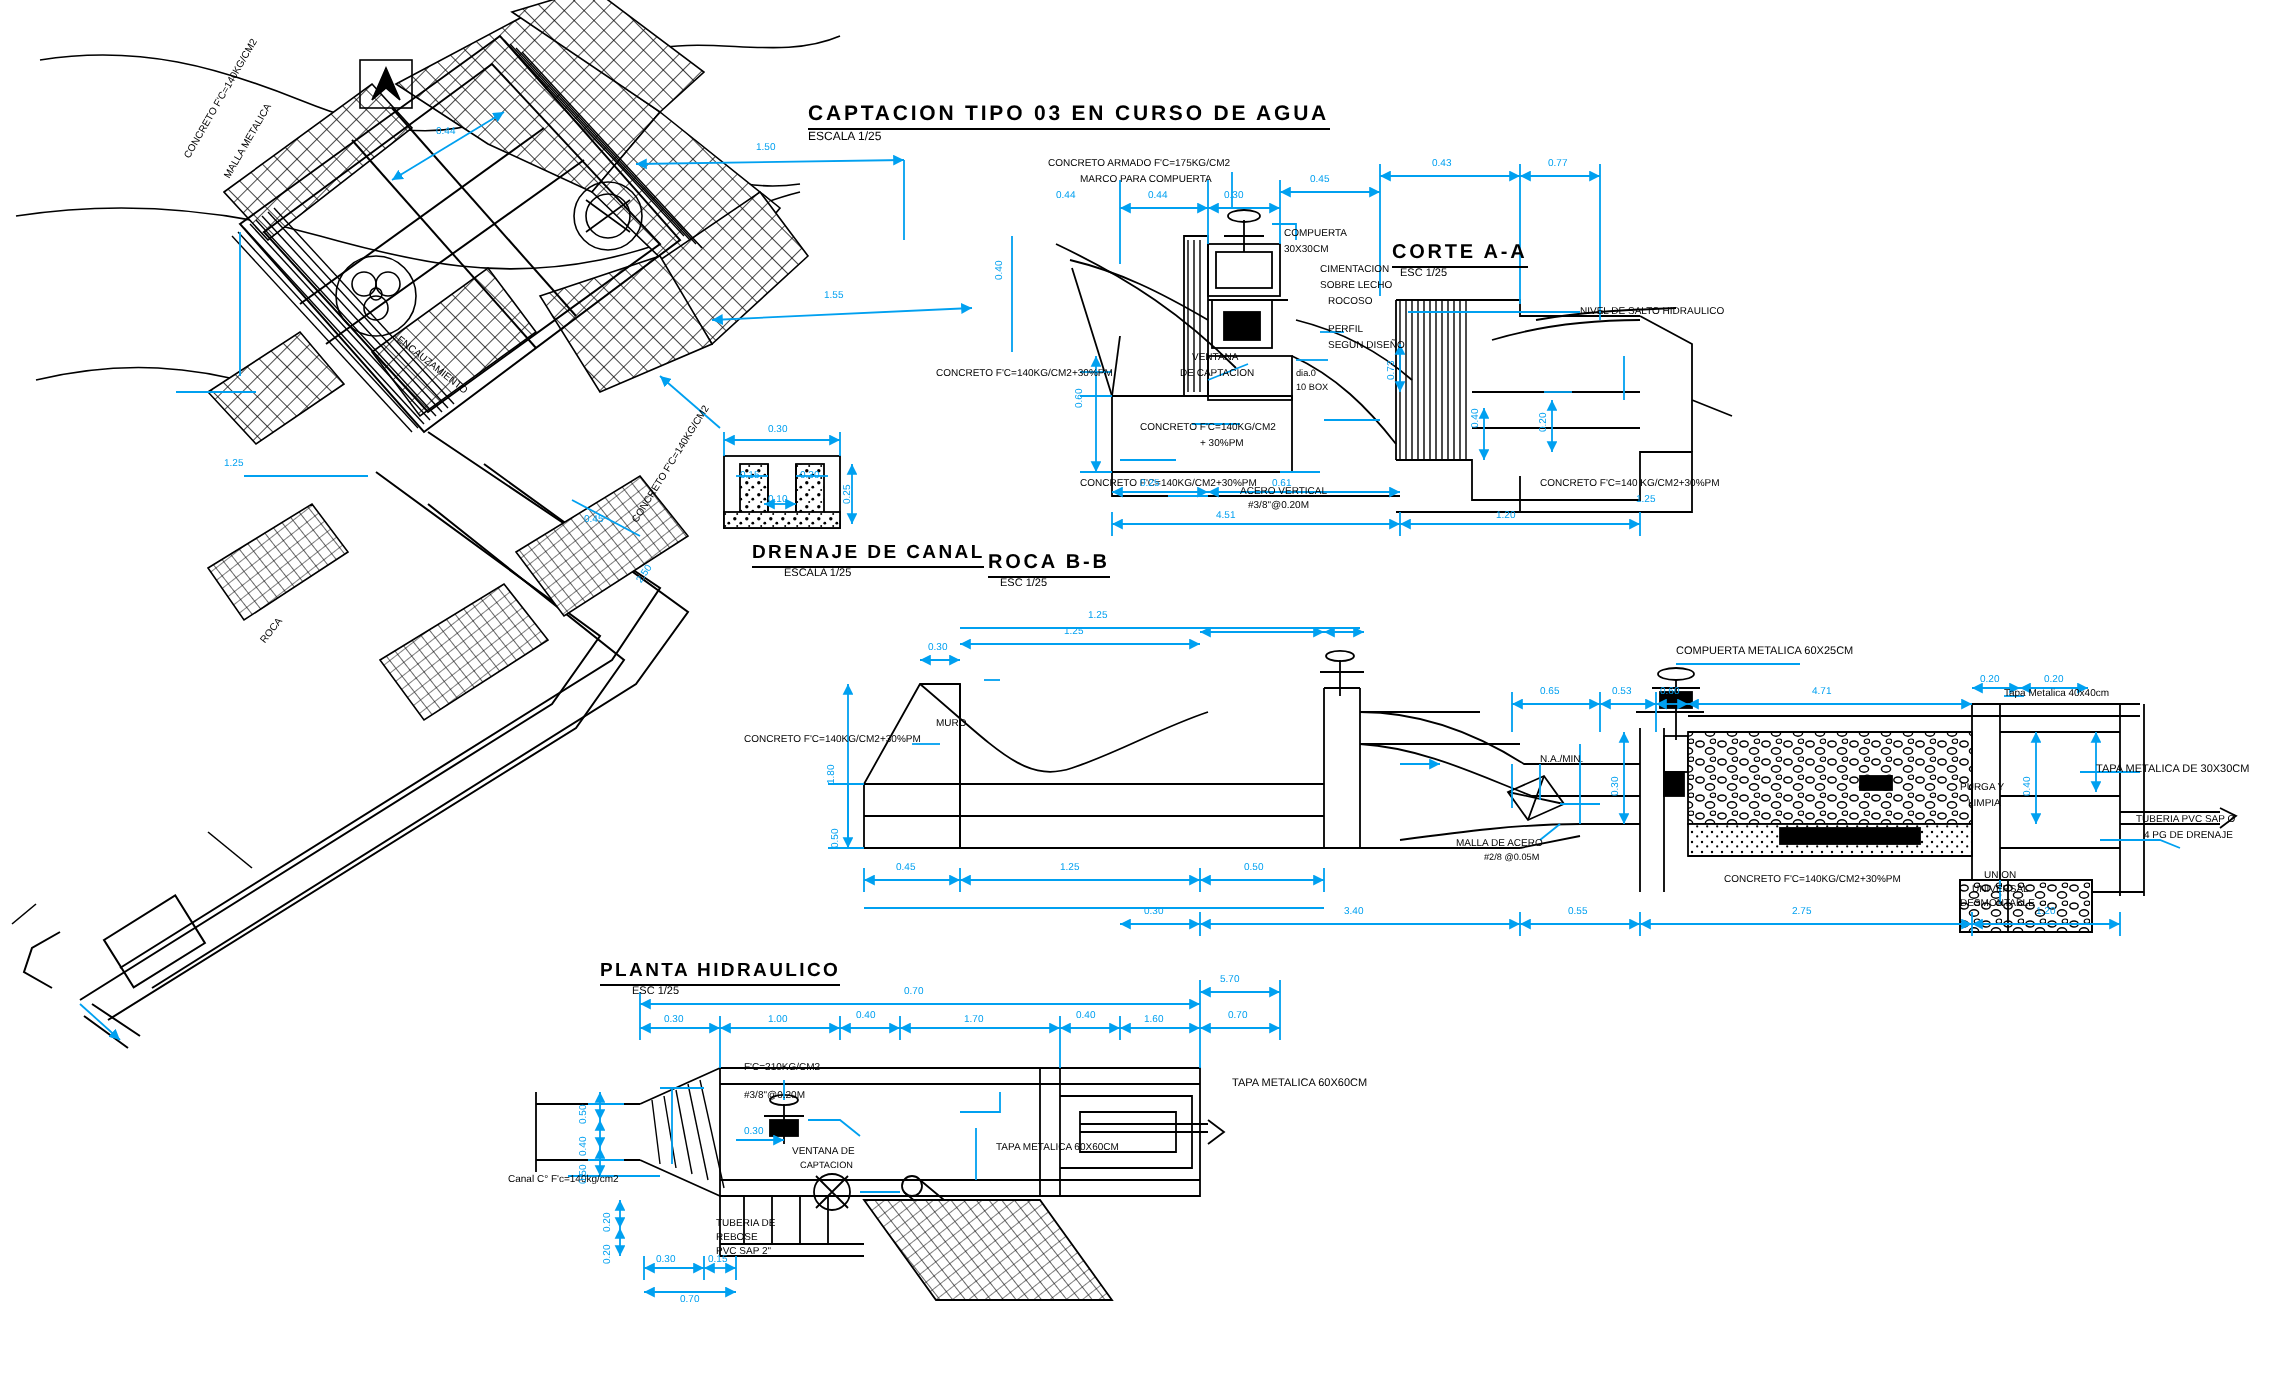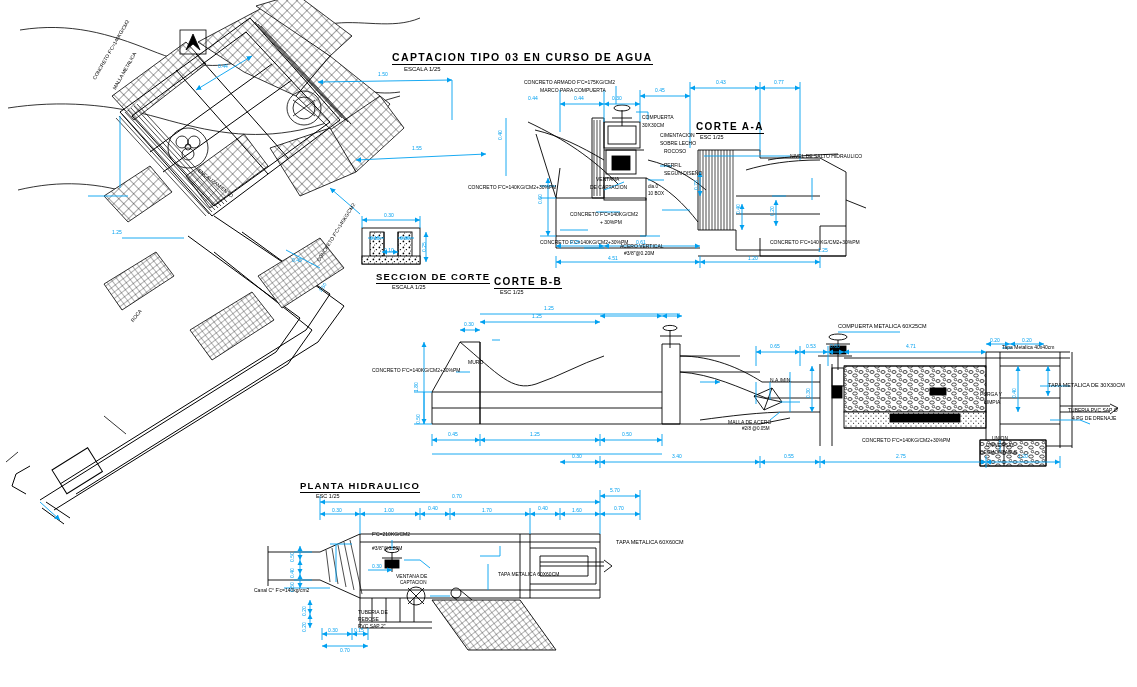--- a/index.html
+++ b/index.html
@@ -440,30 +440,30 @@
     <path d="M392,540 L392,550"></path>
     <path d="M404,560 L420,560 L430,568"></path>
     <path d="M480,556 L500,556 L500,546"></path>
     <path d="M488,590 L488,564"></path>
     <path d="M284,588 L330,588"></path>
     <path d="M430,596 L450,596"></path>
     <path d="M330,544 L352,544"></path>
   </g>
 </svg>
 
-<div class="t ttl ul" style="left:392px;top:52px;font-size:10.5px;letter-spacing:1.4px;">CAPTACION TIPO 03 EN CURSO DE AGUA</div>
+<div class="t ttl ul" style="left:404px;top:52px;font-size:10.5px;letter-spacing:1.4px;">CAPTACION TIPO 03 EN CURSO DE AGUA</div>
 <div class="t" style="left:404px;top:66px;font-size:6px;">ESCALA 1/25</div>
 
-<div class="t ttl ul" style="left:376px;top:272px;font-size:9.5px;letter-spacing:1.2px;">SECCION DE CORTE</div>
+<div class="t ttl ul" style="left:376px;top:272px;font-size:9.5px;letter-spacing:1.2px;">DRENAJE DE CANAL</div>
 <div class="t" style="left:392px;top:285px;font-size:5.5px;">ESCALA 1/25</div>
 
 <div class="t ttl ul" style="left:696px;top:122px;font-size:10px;letter-spacing:1.4px;">CORTE A-A</div>
 <div class="t" style="left:700px;top:135px;font-size:5.5px;">ESC 1/25</div>
 
-<div class="t ttl ul" style="left:494px;top:277px;font-size:10px;letter-spacing:1.4px;">CORTE B-B</div>
+<div class="t ttl ul" style="left:494px;top:277px;font-size:10px;letter-spacing:1.4px;">ROCA B-B</div>
 <div class="t" style="left:500px;top:290px;font-size:5.5px;">ESC 1/25</div>
 
 <div class="t ttl ul" style="left:300px;top:481px;font-size:9.5px;letter-spacing:1.2px;">PLANTA HIDRAULICO</div>
 <div class="t" style="left:316px;top:494px;font-size:5.5px;">ESC 1/25</div>
 
 <div class="t" style="left:524px;top:80px;font-size:5px;">CONCRETO ARMADO F'C=175KG/CM2</div>
 <div class="t" style="left:540px;top:88px;font-size:5px;">MARCO PARA COMPUERTA</div>
 <div class="t" style="left:642px;top:115px;font-size:5px;">COMPUERTA</div>
 <div class="t" style="left:642px;top:123px;font-size:5px;">30X30CM</div>
 <div class="t" style="left:664px;top:163px;font-size:5px;">PERFIL</div>

